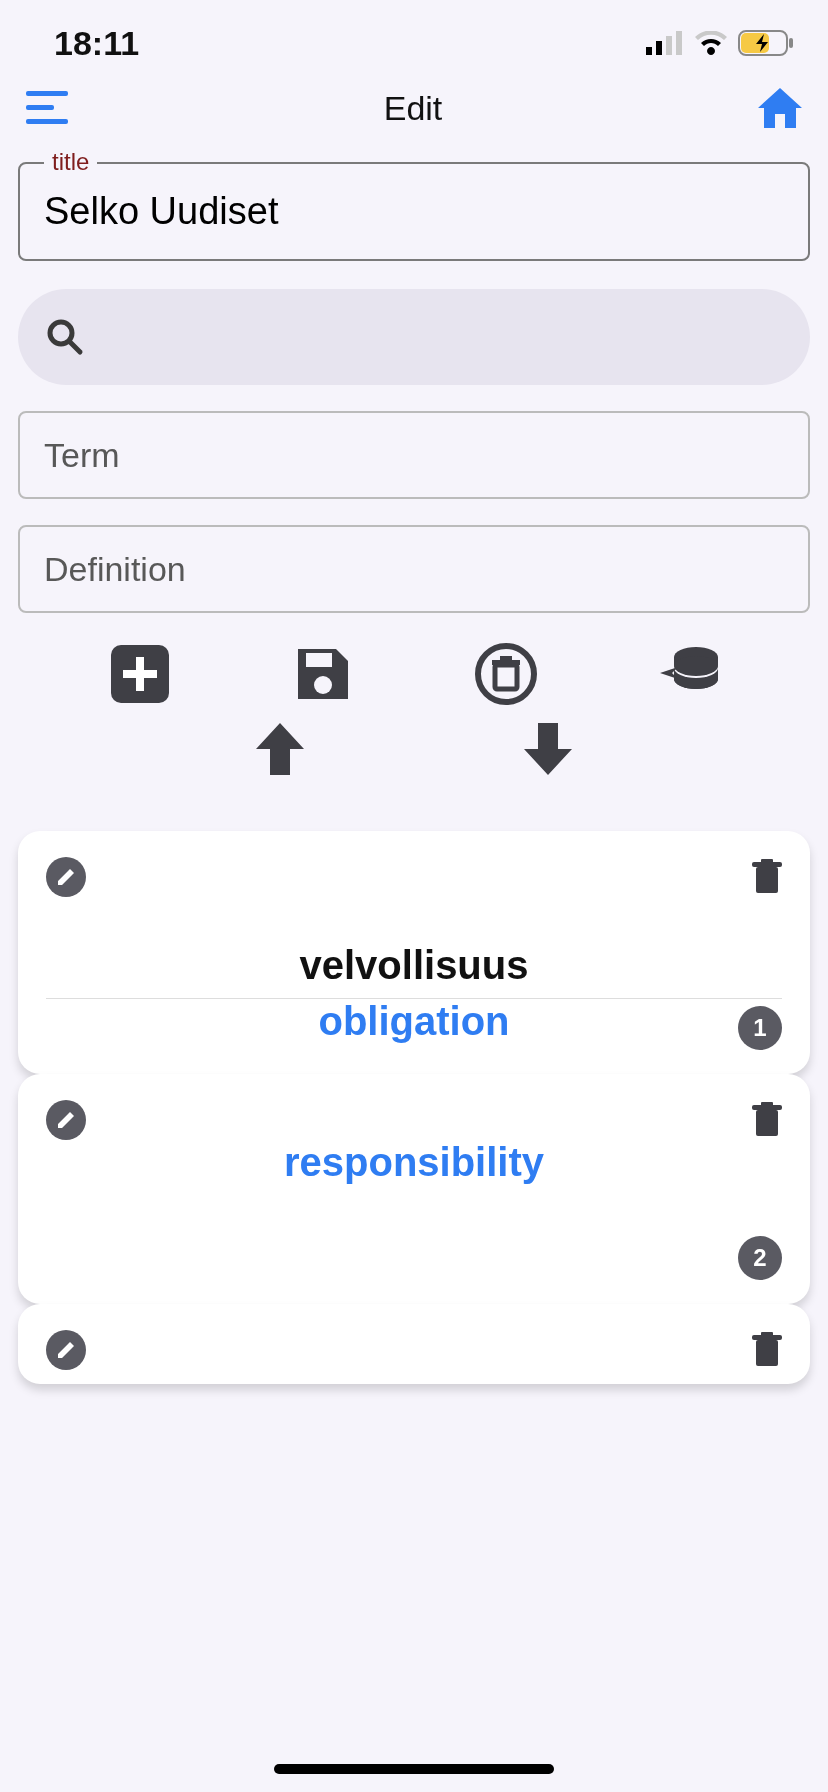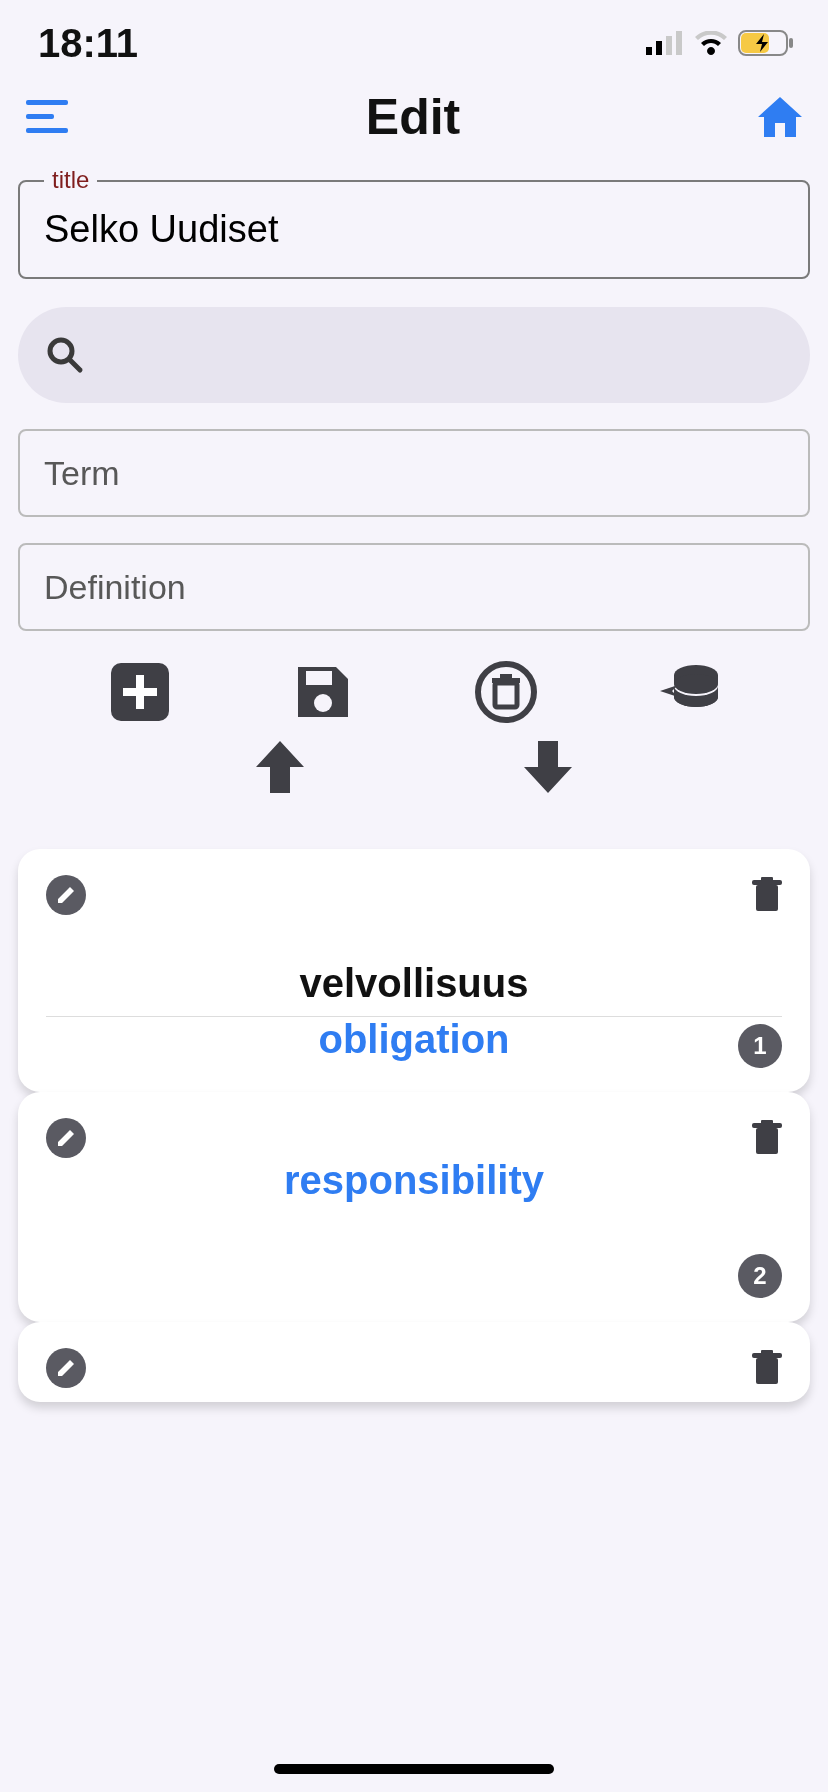--- a/index.html
+++ b/index.html
@@ -1,22 +1,22 @@
 <!DOCTYPE html>
 <html><head>
   <meta charset="utf-8">
   <style>
     * { box-sizing: border-box; margin: 0; padding: 0; }
     html, body { width: 828px; height: 1792px; font-family: -apple-system, "SF Pro Text", "Helvetica Neue", Arial, sans-serif; background:#f6f4fb; color:#111; }
-    .status-bar { display:flex; justify-content:space-between; align-items:center; padding:14px 34px 8px 38px; height:80px; font-size:40px; font-weight:700;gap:24px;}
+    .status-bar { display:flex; justify-content:space-between; align-items:center; padding:14px 34px 8px 54px; height:80px; font-size:34px; font-weight:700;gap:24px;}
     .status-right { display:flex; align-items:center; gap:10px; }
     .signal-icon svg, .wifi-icon svg, .battery-icon svg { display:block; }
     .header { display:flex; align-items:center; justify-content:space-between; padding:8px 26px 24px 26px; }
     .menu-btn svg { display:block; }
-    .page-title { font-size:50px; font-weight:700; }
+    .page-title { font-size:34px; font-weight:400; }
     .home-btn svg { display:block; }
     .content { padding:0 18px; }
     .fieldset { position:relative; border:2px solid #7a7a7a; border-radius:8px; padding:26px 24px 26px 24px; margin-top:10px; }
     .fieldset .legend { position:absolute; top:-16px; left:24px; background:#f6f4fb; padding:0 8px; font-size:24px; color:#7f1d1d; }
     .title-input { width:100%; border:none; outline:none; background:transparent; font-size:38px; font-weight:400; }
     .search-pill { margin-top:28px; background:#e7e4ef; border-radius:48px; height:96px; display:flex; align-items:center; padding:0 28px; }
     .search-pill svg { display:block; }
     .search-input { flex:1; border:none; background:transparent; outline:none; font-size:34px; margin-left:18px; }
     .box-input { margin-top:26px; border:2px solid #bbb; border-radius:8px; height:88px; display:flex; align-items:center; padding:0 24px; }
     .box-input input { width:100%; border:none; background:transparent; outline:none; font-size:34px; color:#6d28d9; }

